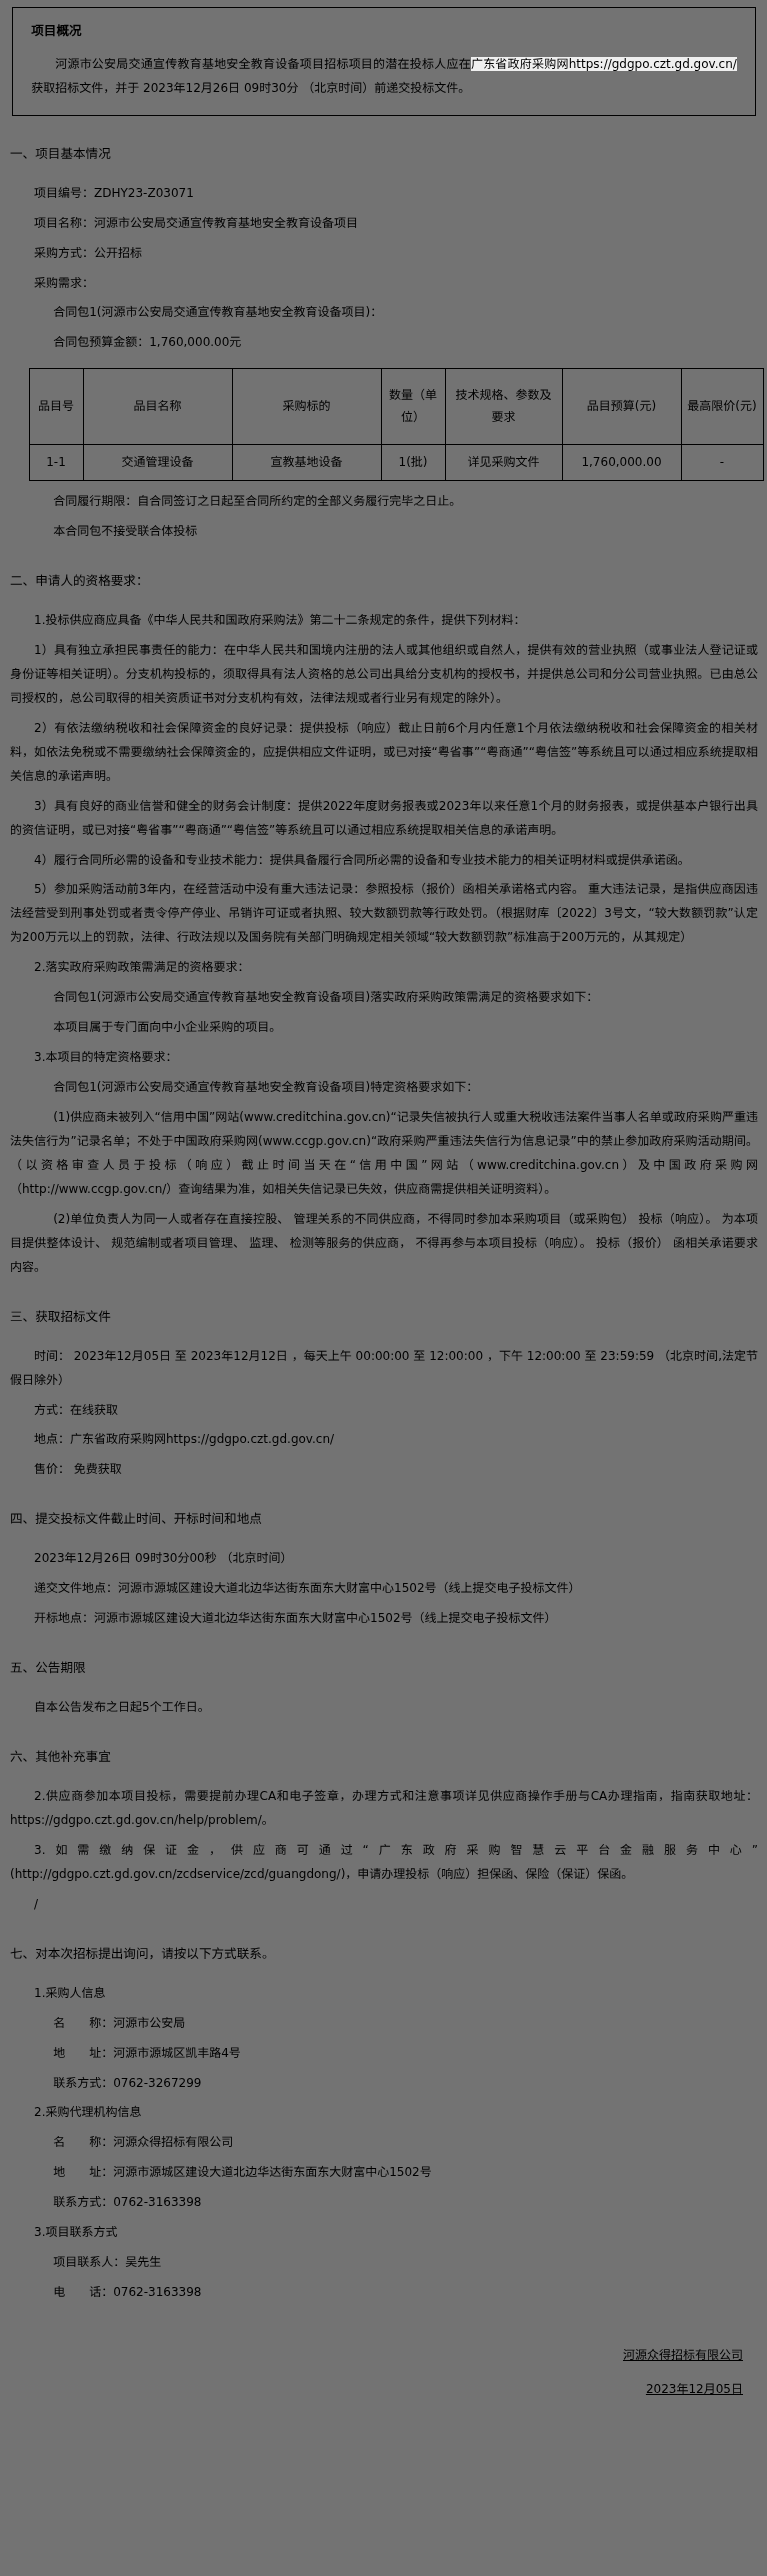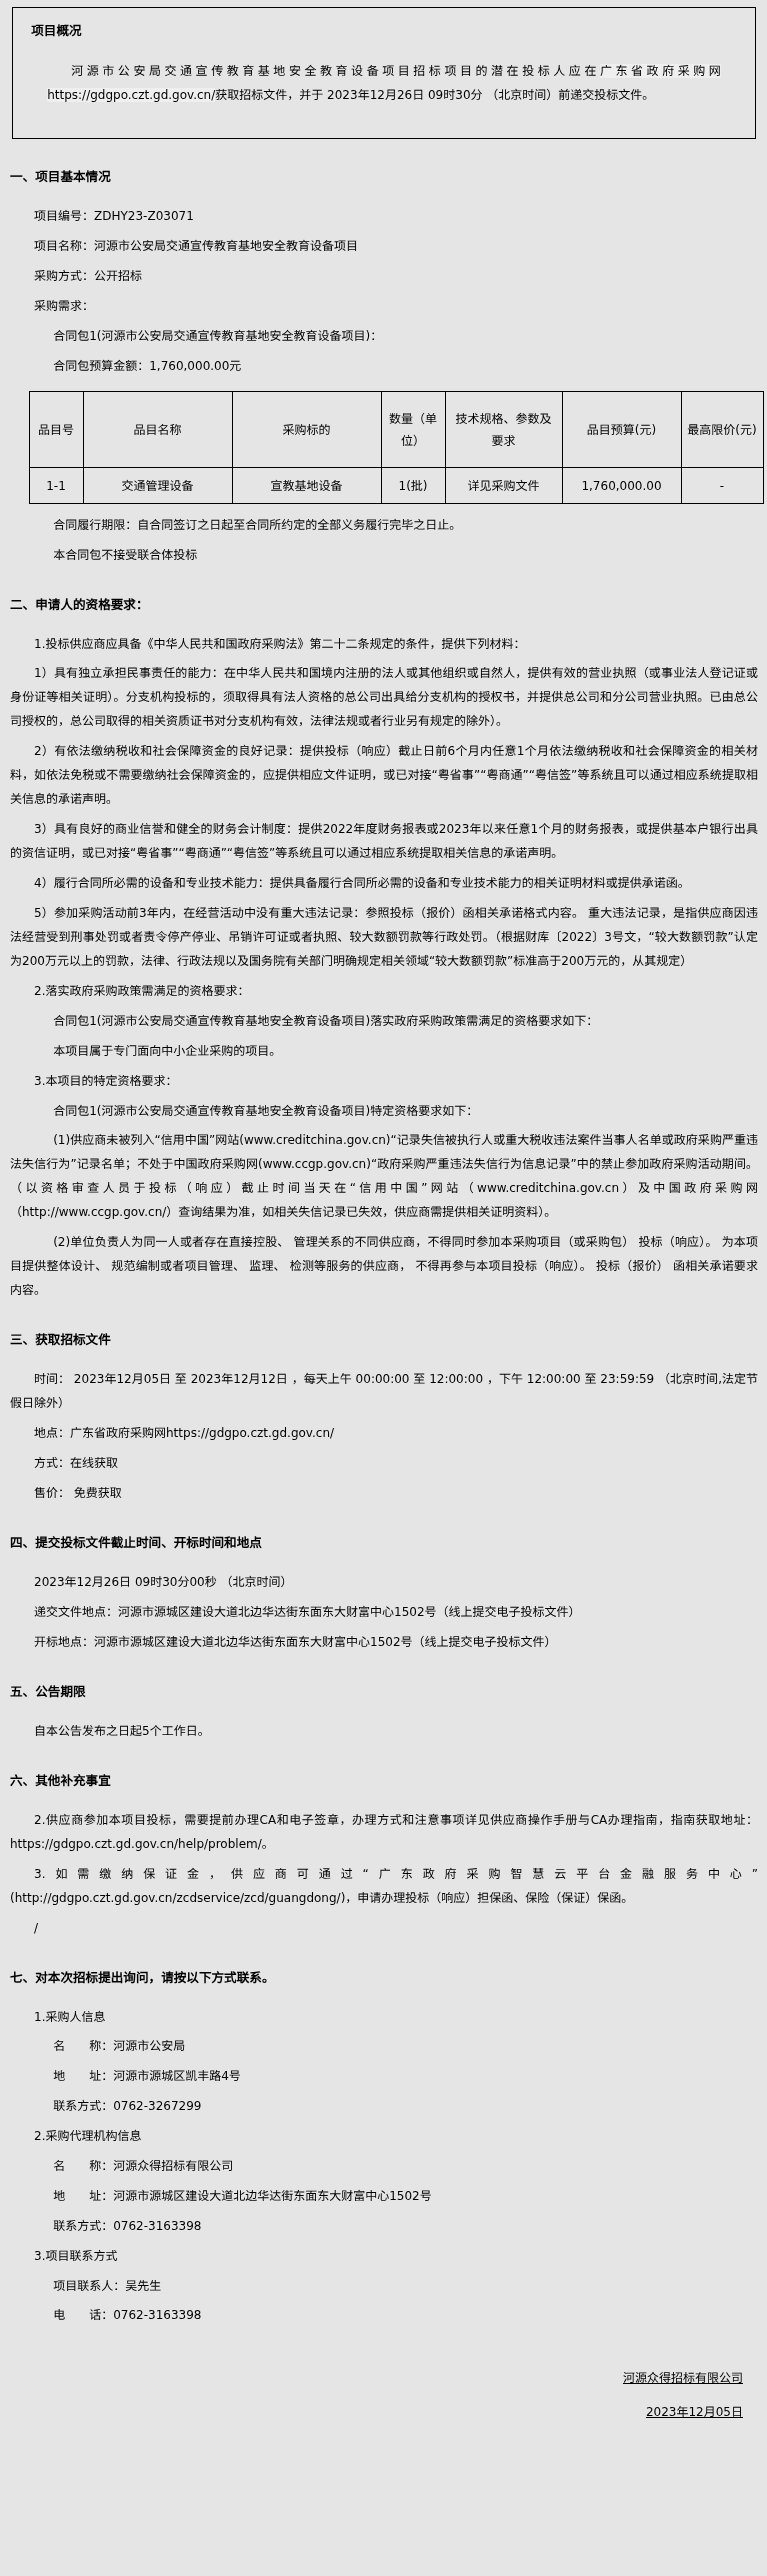--- a/index.html
+++ b/index.html
@@ -4,48 +4,48 @@
 <style>
   html, body {
     margin: 0;
     padding: 0;
     background: #ffffff;
   }
   .page {
     width: 768px;
     min-height: 2576px;
     box-sizing: border-box;
-    background: #e5e5e5;
+    background: #737373;
     color: #000000;
     font-family: "DejaVu Sans", sans-serif;
     font-size: 12px;
     line-height: 24px;
     padding: 5px 10px 50px 10px;
   }
   .overview-box {
     border: 1.7px solid #000000;
     margin: 1.7px 1.7px 0 1.7px;
     padding: 8.4px 18.5px 15px 18.5px;
   }
   .overview-title {
     font-weight: bold;
     font-size: 12.6px;
     margin: 3.4px 0 8.4px 0;
   }
   .overview-intro {
     text-indent: 2em;
     text-align: justify;
-    margin: 16px;
+    margin: 0;
   }
   .hl {
     background: #efefef;
   }
   h2.sec {
     font-size: 12.6px;
-    font-weight: bold;
+    font-weight: normal;
     margin: 25px 0 15px 0;
     line-height: 25px;
   }
   p.p {
     margin: 5.9px 0;
     text-indent: 2em;
     text-align: justify;
   }
   p.p2 {
     margin: 5.9px 0;
@@ -153,22 +153,22 @@
   <p class="p">2.落实政府采购政策需满足的资格要求：</p>
   <p class="p2">合同包1(河源市公安局交通宣传教育基地安全教育设备项目)落实政府采购政策需满足的资格要求如下：</p>
   <p class="p2">本项目属于专门面向中小企业采购的项目。</p>
   <p class="p">3.本项目的特定资格要求：</p>
   <p class="p2">合同包1(河源市公安局交通宣传教育基地安全教育设备项目)特定资格要求如下：</p>
   <p class="p2">(1)供应商未被列入“信用中国”网站(www.creditchina.gov.cn)“记录失信被执行人或重大税收违法案件当事人名单或政府采购严重违法失信行为”记录名单；不处于中国政府采购网(www.ccgp.gov.cn)“政府采购严重违法失信行为信息记录”中的禁止参加政府采购活动期间。（以资格审查人员于投标（响应）截止时间当天在“信用中国”网站（www.creditchina.gov.cn）及中国政府采购网（http://www.ccgp.gov.cn/）查询结果为准，如相关失信记录已失效，供应商需提供相关证明资料）。</p>
   <p class="p2">(2)单位负责人为同一人或者存在直接控股、 管理关系的不同供应商，不得同时参加本采购项目（或采购包） 投标（响应）。 为本项目提供整体设计、 规范编制或者项目管理、 监理、 检测等服务的供应商， 不得再参与本项目投标（响应）。 投标（报价） 函相关承诺要求内容。</p>
 
   <h2 class="sec">三、获取招标文件</h2>
   <p class="p">时间： 2023年12月05日 至 2023年12月12日 ，每天上午 00:00:00 至 12:00:00 ，下午 12:00:00 至 23:59:59 （北京时间,法定节假日除外）</p>
+  <p class="p">方式：在线获取</p>
   <p class="p">地点：广东省政府采购网https://gdgpo.czt.gd.gov.cn/</p>
-  <p class="p">方式：在线获取</p>
   <p class="p">售价： 免费获取</p>
 
   <h2 class="sec">四、提交投标文件截止时间、开标时间和地点</h2>
   <p class="p">2023年12月26日 09时30分00秒 （北京时间）</p>
   <p class="p">递交文件地点：河源市源城区建设大道北边华达街东面东大财富中心1502号（线上提交电子投标文件）</p>
   <p class="p">开标地点：河源市源城区建设大道北边华达街东面东大财富中心1502号（线上提交电子投标文件）</p>
 
   <h2 class="sec">五、公告期限</h2>
   <p class="p">自本公告发布之日起5个工作日。</p>
 

